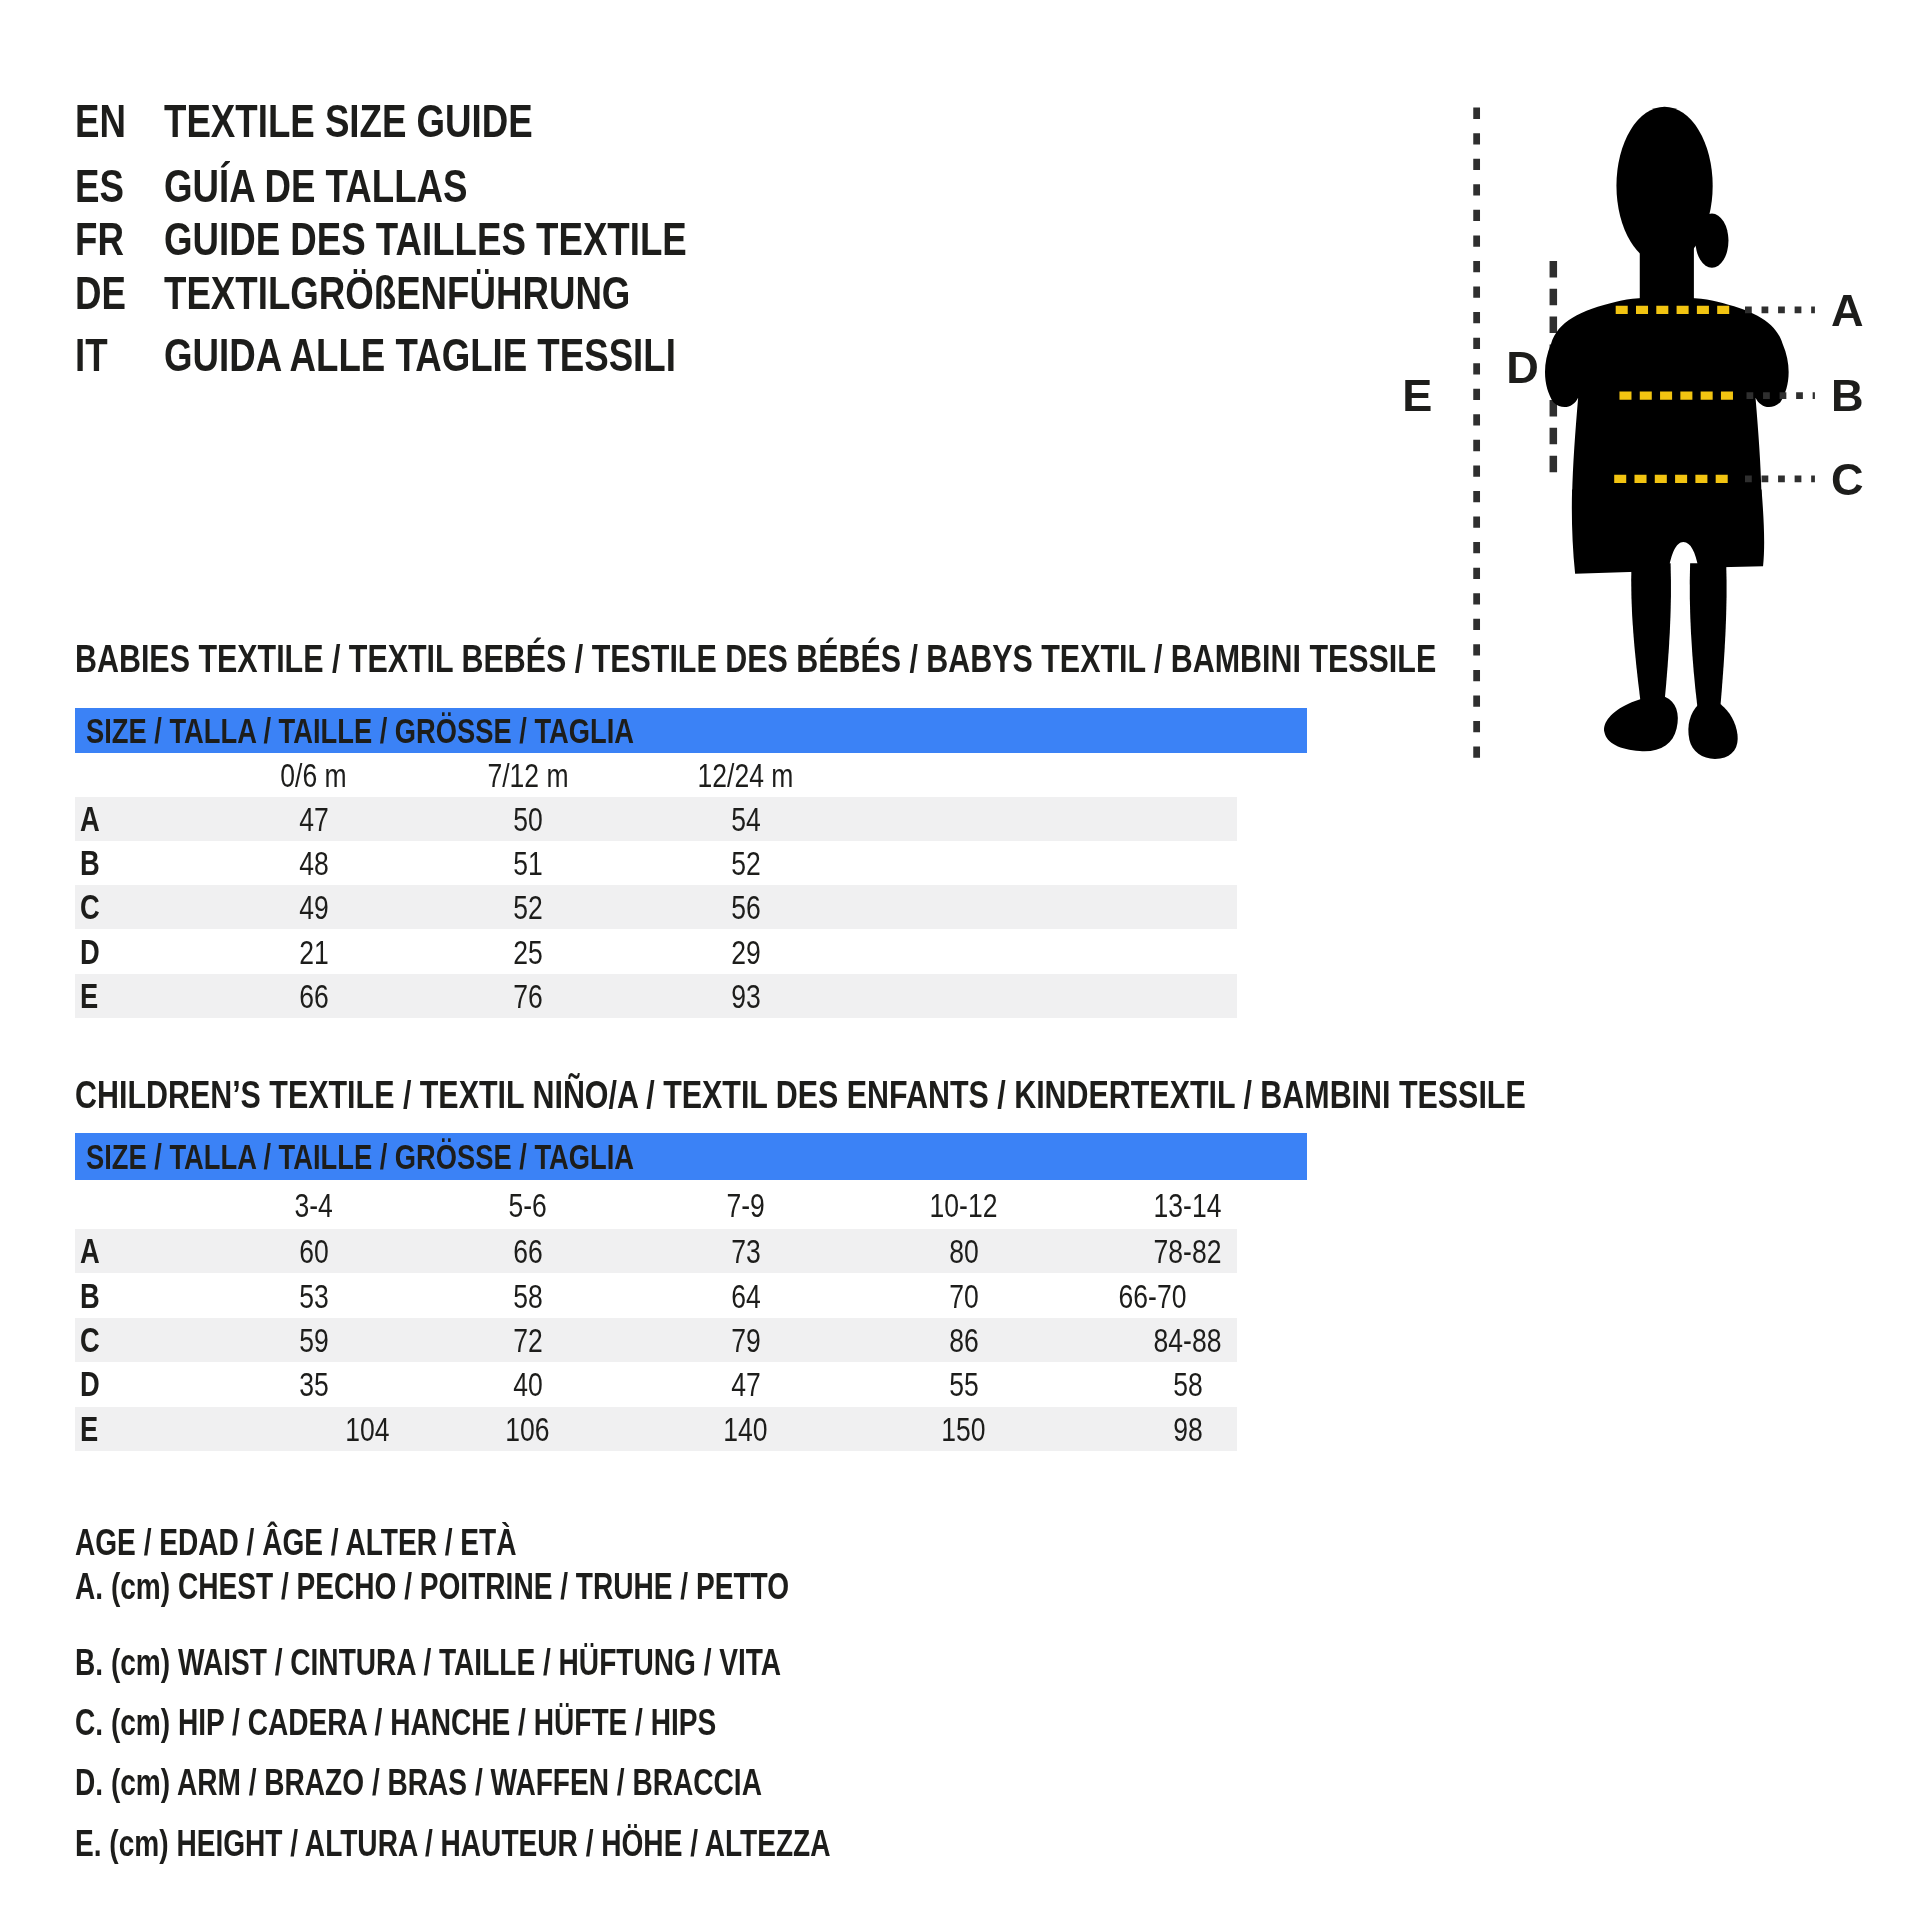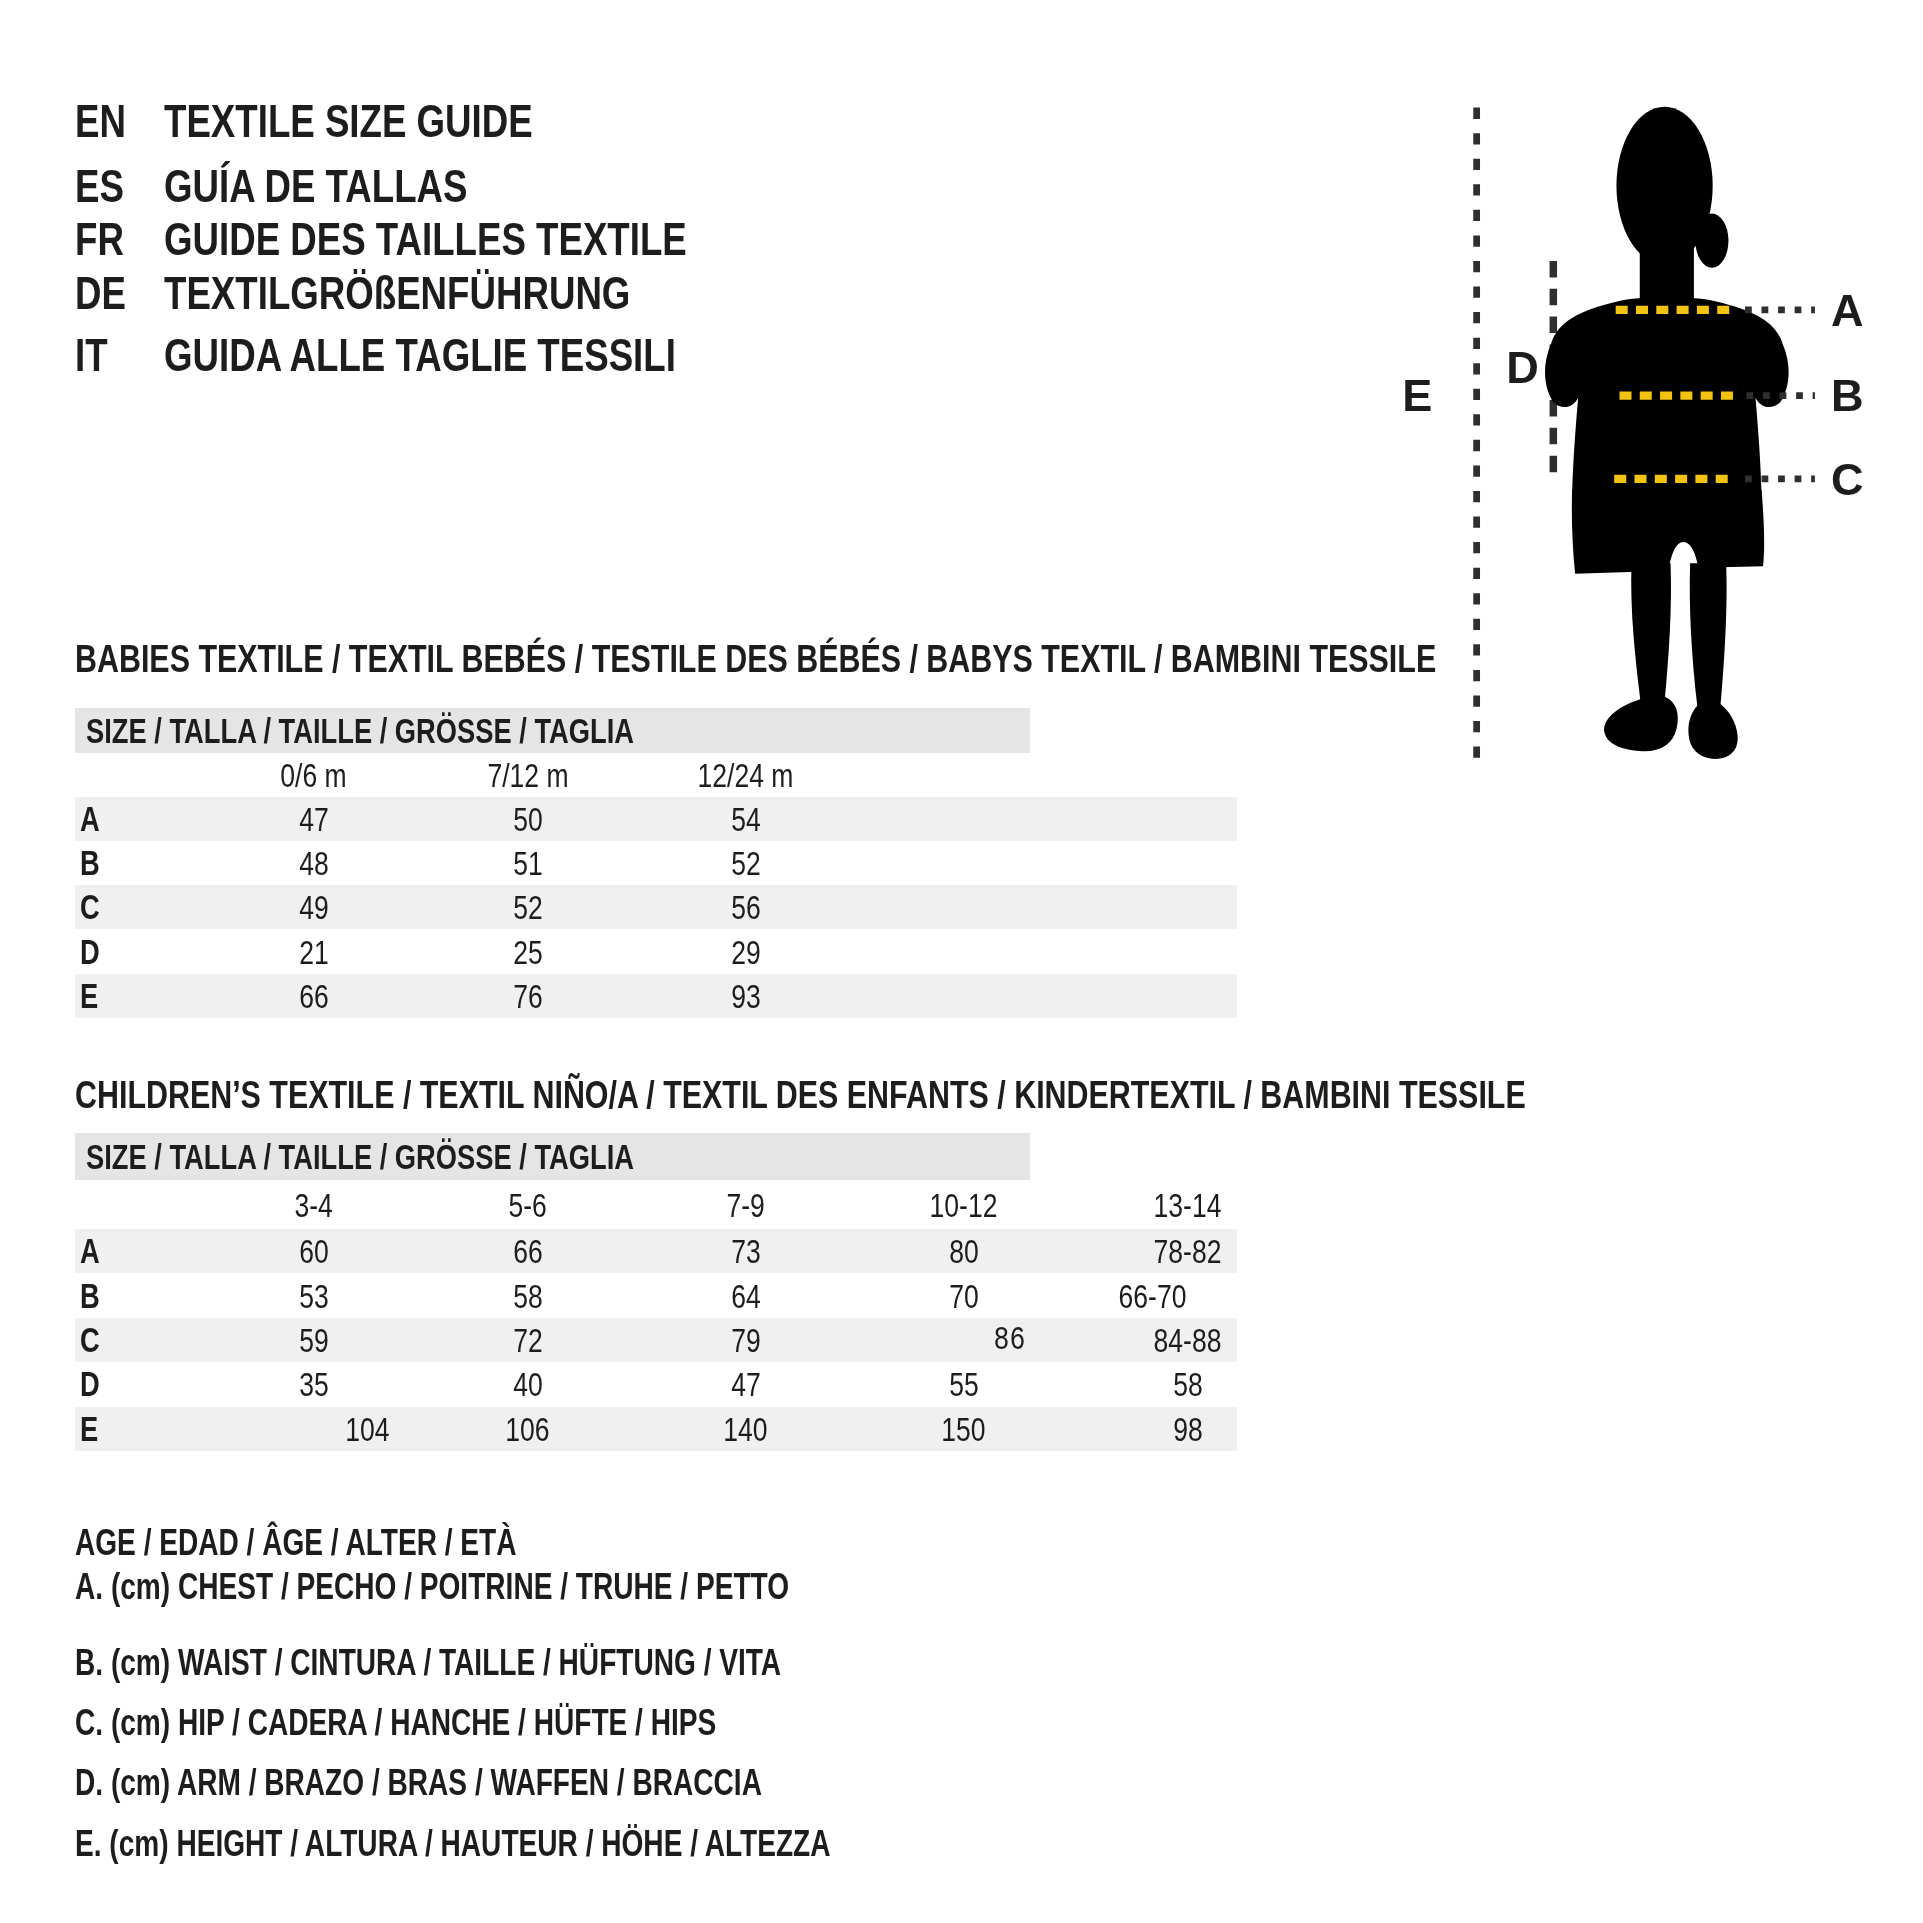--- a/index.html
+++ b/index.html
@@ -17,21 +17,21 @@
             font-size:47px;font-weight:700;letter-spacing:0;}
   .lang-code{position:absolute;left:0;width:113px;}
   .lang-title{position:absolute;left:89px;}
 
   
   .section-title{position:absolute;left:75px;height:42px;line-height:42px;
                  font-size:39px;font-weight:700;}
 
   
   .size-table{position:absolute;left:75px;width:1162px;}
-  .band{position:absolute;left:0;width:955px;background:#e5e5e5;
+  .band{position:absolute;left:0;width:1232px;background:#3b82f6;
         font-size:35px;font-weight:700;}
   .band .condc,.band .cond{margin-left:10.5px;}
   .colrow,.datarow{position:absolute;left:0;width:1162px;}
   .stripe{background:#f0f0f1;}
   .cell{position:absolute;text-align:center;font-size:34px;font-weight:400;}
   .rowletter{position:absolute;left:4.5px;width:68px;text-align:left;
              font-size:35px;font-weight:700;}
 
   
   .legend-block{position:absolute;left:75px;top:1513px;}
@@ -194,21 +194,21 @@
       <div class="cell" style="left:370px;width:165px;line-height:44px;"><span class="condc">58</span></div>
       <div class="cell" style="left:588px;width:165px;line-height:44px;"><span class="condc">64</span></div>
       <div class="cell" style="left:806px;width:165px;line-height:44px;"><span class="condc">70</span></div>
       <div class="cell" style="left:995px;width:165px;line-height:44px;"><span class="condc">66-70</span></div>
     </div>
     <div class="datarow stripe" style="top:185px;height:44px;">
       <div class="rowletter" style="line-height:44px;"><span class="cond">C</span></div>
       <div class="cell" style="left:156px;width:165px;line-height:44px;"><span class="condc">59</span></div>
       <div class="cell" style="left:370px;width:165px;line-height:44px;"><span class="condc">72</span></div>
       <div class="cell" style="left:588px;width:165px;line-height:44px;"><span class="condc">79</span></div>
-      <div class="cell" style="left:852px;width:165px;line-height:44px;font-family:Liberation Mono, monospace;"><span class="condc">86</span></div>
+      <div class="cell" style="left:806px;width:165px;line-height:44px;"><span class="condc">86</span></div>
       <div class="cell" style="left:1030px;width:165px;line-height:44px;"><span class="condc">84-88</span></div>
     </div>
     <div class="datarow" style="top:229px;height:44px;">
       <div class="rowletter" style="line-height:44px;"><span class="cond">D</span></div>
       <div class="cell" style="left:156px;width:165px;line-height:44px;"><span class="condc">35</span></div>
       <div class="cell" style="left:370px;width:165px;line-height:44px;"><span class="condc">40</span></div>
       <div class="cell" style="left:588px;width:165px;line-height:44px;"><span class="condc">47</span></div>
       <div class="cell" style="left:806px;width:165px;line-height:44px;"><span class="condc">55</span></div>
       <div class="cell" style="left:1030px;width:165px;line-height:44px;"><span class="condc">58</span></div>
     </div>

